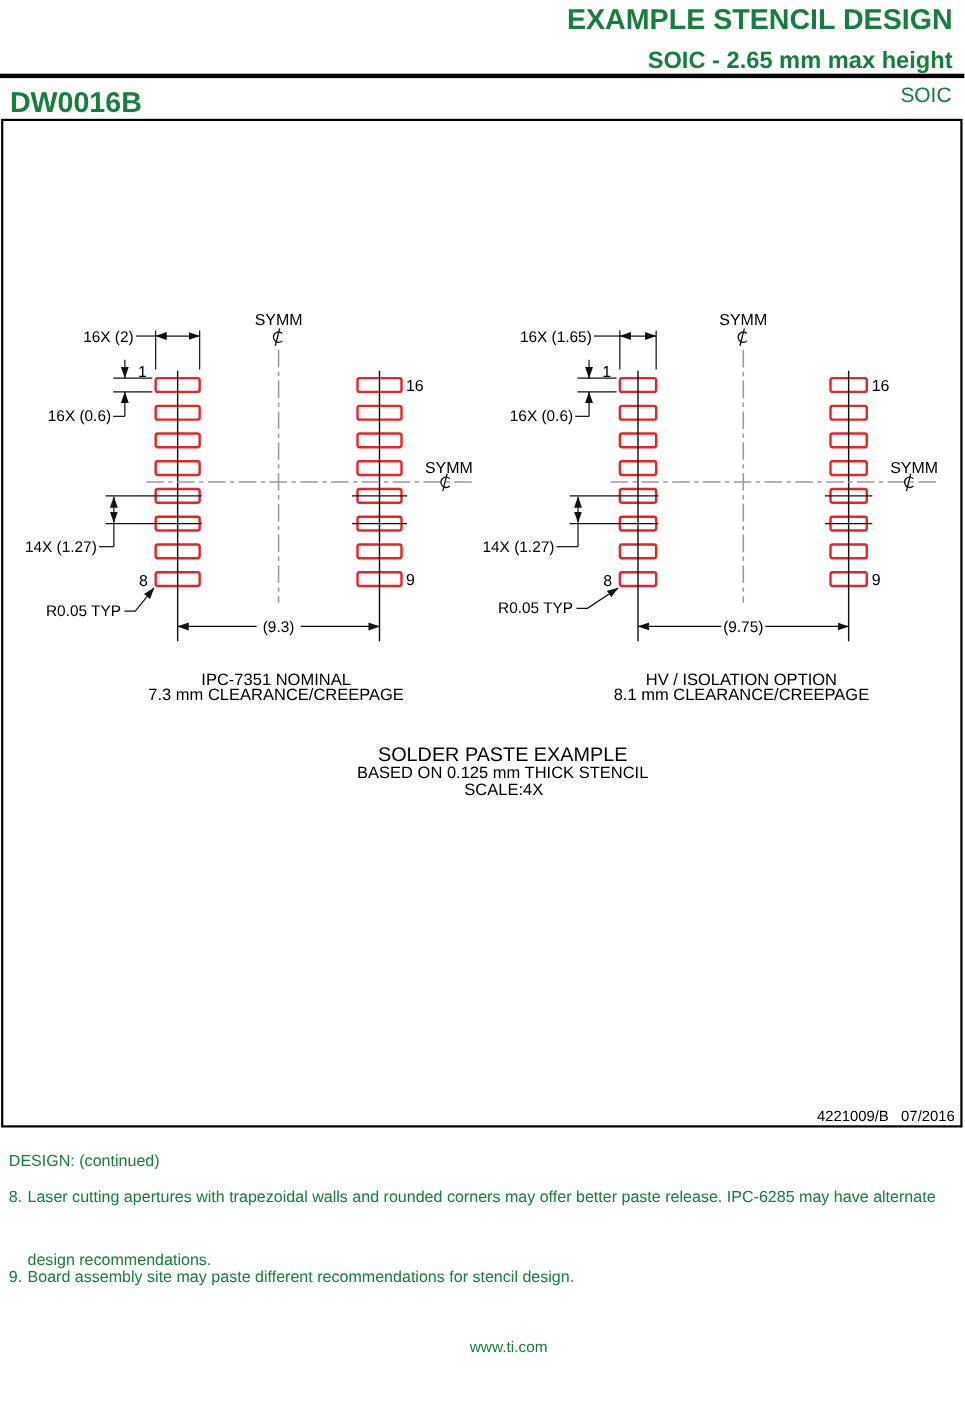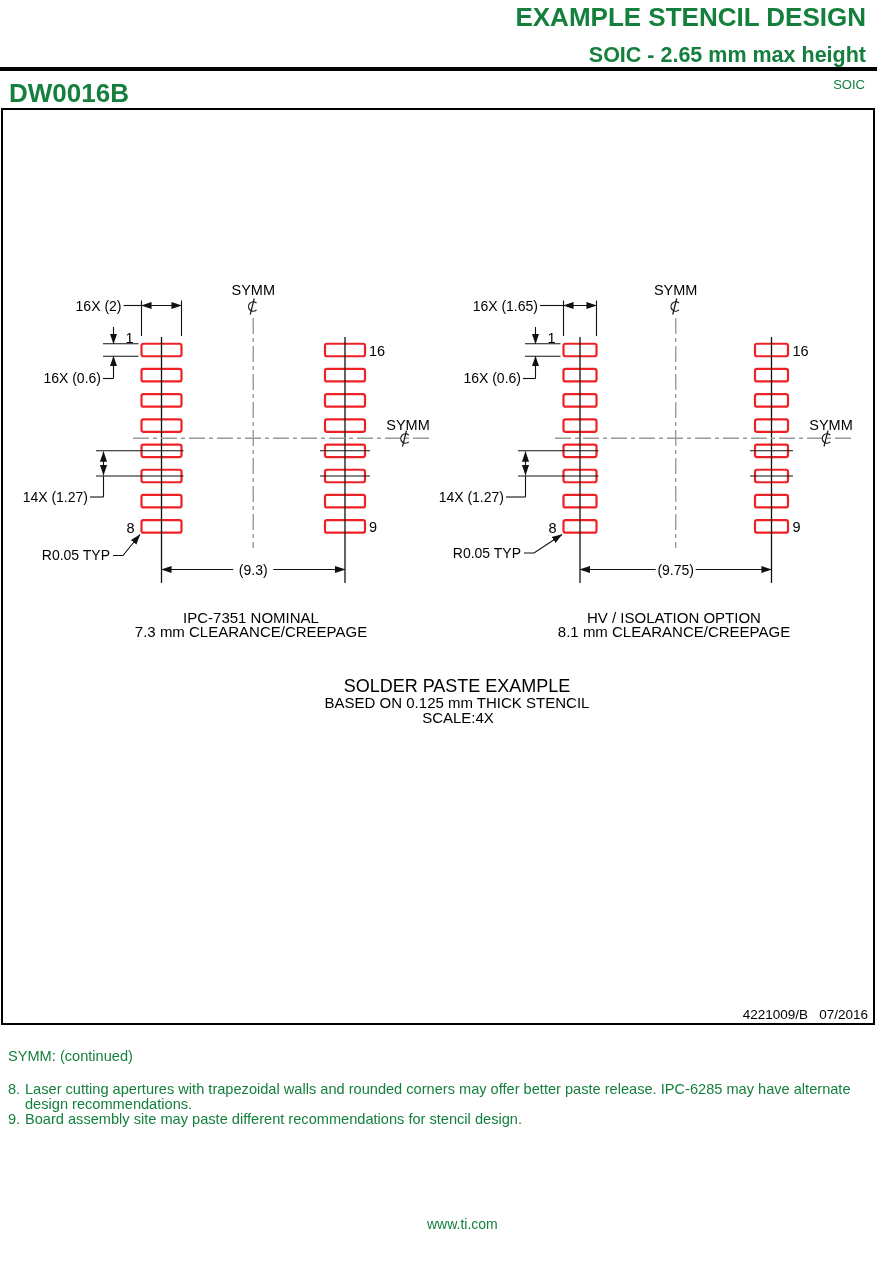--- a/index.html
+++ b/index.html
@@ -2,28 +2,28 @@
 <html><head>
 <meta charset="utf-8">
 <style>
   html,body{margin:0;padding:0;background:#fff;}
   .page{position:relative;width:877px;height:1288px;background:#fff;
         font-family:"Liberation Sans",sans-serif;color:#15803d;overflow:hidden;}
   .hdr-title{position:absolute;top:2px;right:11px;font-size:26px;font-weight:bold;white-space:nowrap;}
   .hdr-part{position:absolute;top:38px;left:9px;font-size:26px;font-weight:bold;white-space:nowrap;margin-top:40px;}
   .hdr-sub{position:absolute;top:43px;right:11px;font-size:21.5px;font-weight:bold;white-space:nowrap;}
   .hdr-rule{position:absolute;top:67px;left:0;width:877px;height:4px;background:#000;}
-  .hdr-pkg{position:absolute;top:77px;right:12px;font-size:13px;}
+  .hdr-pkg{position:absolute;top:77px;right:12px;font-size:19px;}
   .drawing-layer{position:absolute;left:0;top:0;}
   svg text{font-family:"Liberation Sans",sans-serif;fill:#000;}
   .notes{position:absolute;left:8px;top:1048px;font-size:14.6px;}
   .notes-heading{margin:0 0 18px 0;}
   .note-line{line-height:15px;white-space:nowrap;}
   .note-num{display:inline-block;width:17px;}
-  .note-cont{padding-left:17px;}
+  .note-cont{padding-left:17px;margin-top:42px;}
   .footer-url{position:absolute;left:427px;top:1216px;font-size:14px;}
 </style>
 </head>
 <body>
 
 <div class="page">
 
   <div class="hdr-title">EXAMPLE STENCIL DESIGN</div>
   <div class="hdr-part">DW0016B</div>
   <div class="hdr-sub">SOIC - 2.65 mm max height</div>
@@ -161,20 +161,20 @@
         <text x="674" y="622.5" text-anchor="middle" font-size="15">HV / ISOLATION OPTION</text>
         <text x="674" y="636.5" text-anchor="middle" font-size="15">8.1 mm CLEARANCE/CREEPAGE</text>
       </g>
       <text x="457" y="691.5" text-anchor="middle" font-size="18">SOLDER PASTE EXAMPLE</text>
       <text x="457" y="707.5" text-anchor="middle" font-size="15">BASED ON 0.125 mm THICK STENCIL</text>
       <text x="458" y="722.5" text-anchor="middle" font-size="15">SCALE:4X</text>
       <text x="868" y="1019" text-anchor="end" font-size="13.5" xml:space="preserve" style="white-space: pre;">4221009/B   07/2016</text>
     </svg>
 
   <div class="notes">
-    <div class="notes-heading">SYMM: (continued)</div>
+    <div class="notes-heading">DESIGN: (continued)</div>
     <div class="note-line"><span class="note-num">8.</span><span>Laser cutting apertures with trapezoidal walls and rounded corners may offer better paste release. IPC-6285 may have alternate</span></div>
     <div class="note-line note-cont">design recommendations.</div>
     <div class="note-line"><span class="note-num">9.</span><span>Board assembly site may paste different recommendations for stencil design.</span></div>
   </div>
 
   <div class="footer-url">www.ti.com</div>
 </div>
 
 </body></html>

